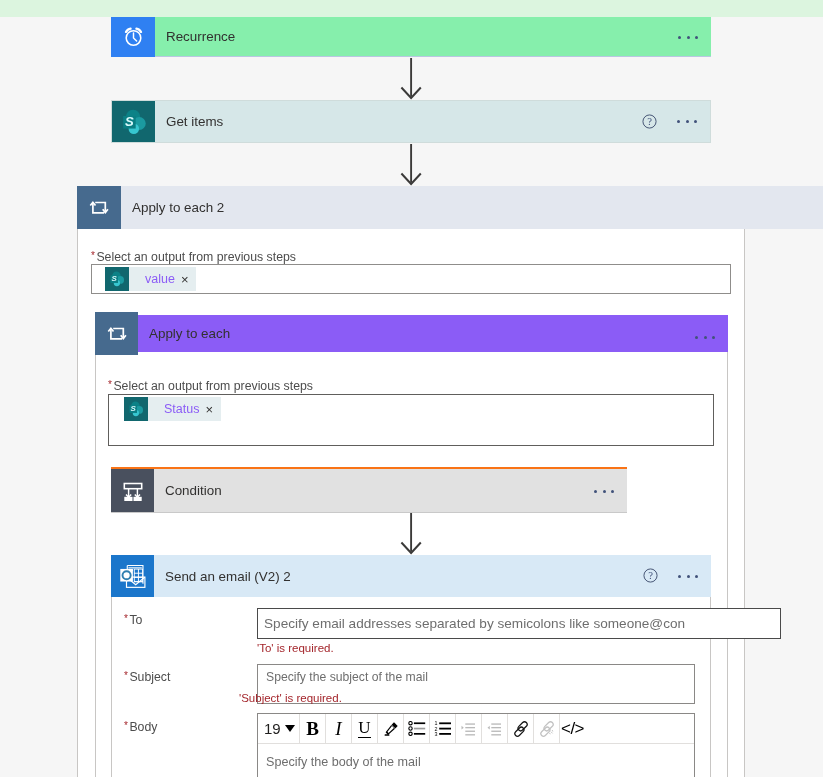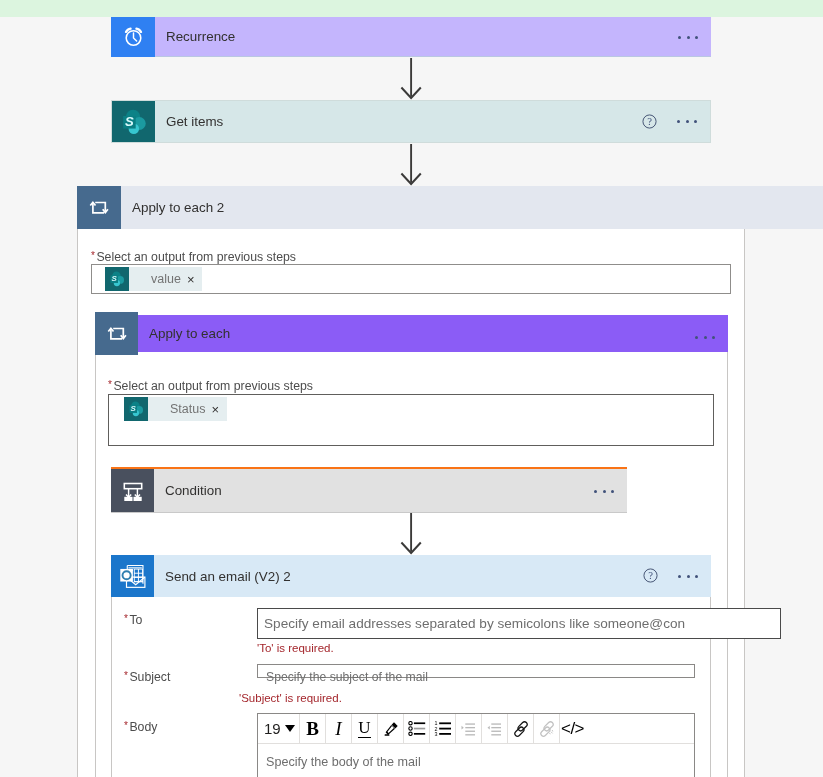--- a/index.html
+++ b/index.html
@@ -14,30 +14,30 @@
   .dots{display:flex;align-items:center;gap:5.5px;}
   .dots i{display:block;width:3px;height:3px;border-radius:50%;background:#41527a;}
 
   .lbl{font-size:12.3px;color:#4d4d4d;white-space:nowrap;}
   .req{color:#a4262c;font-size:10px;vertical-align:2px;margin-right:1.5px;}
   .fieldbox{box-sizing:border-box;background:#fff;border:1px solid #8a8886;}
   .errtext{font-size:11.5px;color:#a4262c;}
   .ph{color:#6e6e6e;font-size:13.6px;}
   .chip{display:inline-flex;align-items:center;background:#e5eef0;height:24px;}
   .chip .cico{width:24px;height:24px;background:#11676e;display:flex;align-items:center;justify-content:center;}
-  .chip .ctxt{font-size:12.5px;color:#737373;padding:0 6px 0 22px;}
+  .chip .ctxt{font-size:12.5px;color:#8b5cf6;padding:0 6px 0 16px;}
   .chip .cx{font-size:13px;color:#323130;padding-right:8px;line-height:1;}
   .tb{width:25px;display:flex;align-items:center;justify-content:center;border-right:1px solid #e1dfdd;}
 </style>
 </head>
 <body>
 
 <div class="abs greenbar"></div>
 
-<div class="abs cardhdr" style="left:111px;top:17px;width:600px;height:40px;background:#c4b5fd;border-bottom:1px solid #b9c7e2;">
+<div class="abs cardhdr" style="left:111px;top:17px;width:600px;height:40px;background:#86efac;border-bottom:1px solid #b9c7e2;">
   <div class="ico" style="width:44px;height:40px;background:#2f80f2;">
     <svg width="25" height="25" viewBox="0 0 24 24" fill="none" stroke="#fff" stroke-width="1.5">
       <circle cx="12" cy="13.4" r="7.0"></circle>
       <path d="M12 8.5 V13.4 L15.0 16.4" stroke-linecap="round" stroke-width="1.4"></path>
       <path d="M4.8 7.6 A6.0 6.0 0 0 1 9.2 4.4" stroke-width="2.2" stroke-linecap="round"></path>
       <path d="M19.2 7.6 A6.0 6.0 0 0 0 14.8 4.4" stroke-width="2.2" stroke-linecap="round"></path>
     </svg>
   </div>
   <div class="ttl" style="padding-left:11px;">Recurrence</div>
   <div class="dots" style="position:absolute;right:13px;top:19px;">
@@ -229,21 +229,21 @@
   <span class="req">*</span><span>To</span>
 </div>
 <div class="abs fieldbox" style="left:257px;top:608px;width:524px;height:31px;border:1px solid #4a4a4a;">
   <div class="ph" style="padding:7px 0 0 6px;white-space:nowrap;overflow:hidden;">Specify email addresses separated by semicolons like someone@con</div>
 </div>
 <div class="abs errtext" style="left:257px;top:642px;">'To' is required.</div>
 
 <div class="abs lbl" style="left:124px;top:670px;">
   <span class="req">*</span><span>Subject</span>
 </div>
-<div class="abs fieldbox" style="left:257px;top:664px;width:438px;height:14px;border:1px solid #8a8886;">
+<div class="abs fieldbox" style="left:257px;top:664px;width:438px;height:40px;border:1px solid #8a8886;">
   <div class="ph" style="font-size:12.2px;padding:5px 0 0 8px;white-space:nowrap;overflow:hidden;">Specify the subject of the mail</div>
 </div>
 <div class="abs errtext" style="left:239px;top:692px;">'Subject' is required.</div>
 
 <div class="abs lbl" style="left:124px;top:720px;">
   <span class="req">*</span><span>Body</span>
 </div>
 
 <div class="abs" style="left:257px;top:713px;width:438px;height:64px;border:1px solid #8a8886;border-bottom:none;box-sizing:border-box;background:#fff;">
   <div style="height:29px;border-bottom:1px solid #e1dfdd;display:flex;align-items:stretch;background:#fff;">

